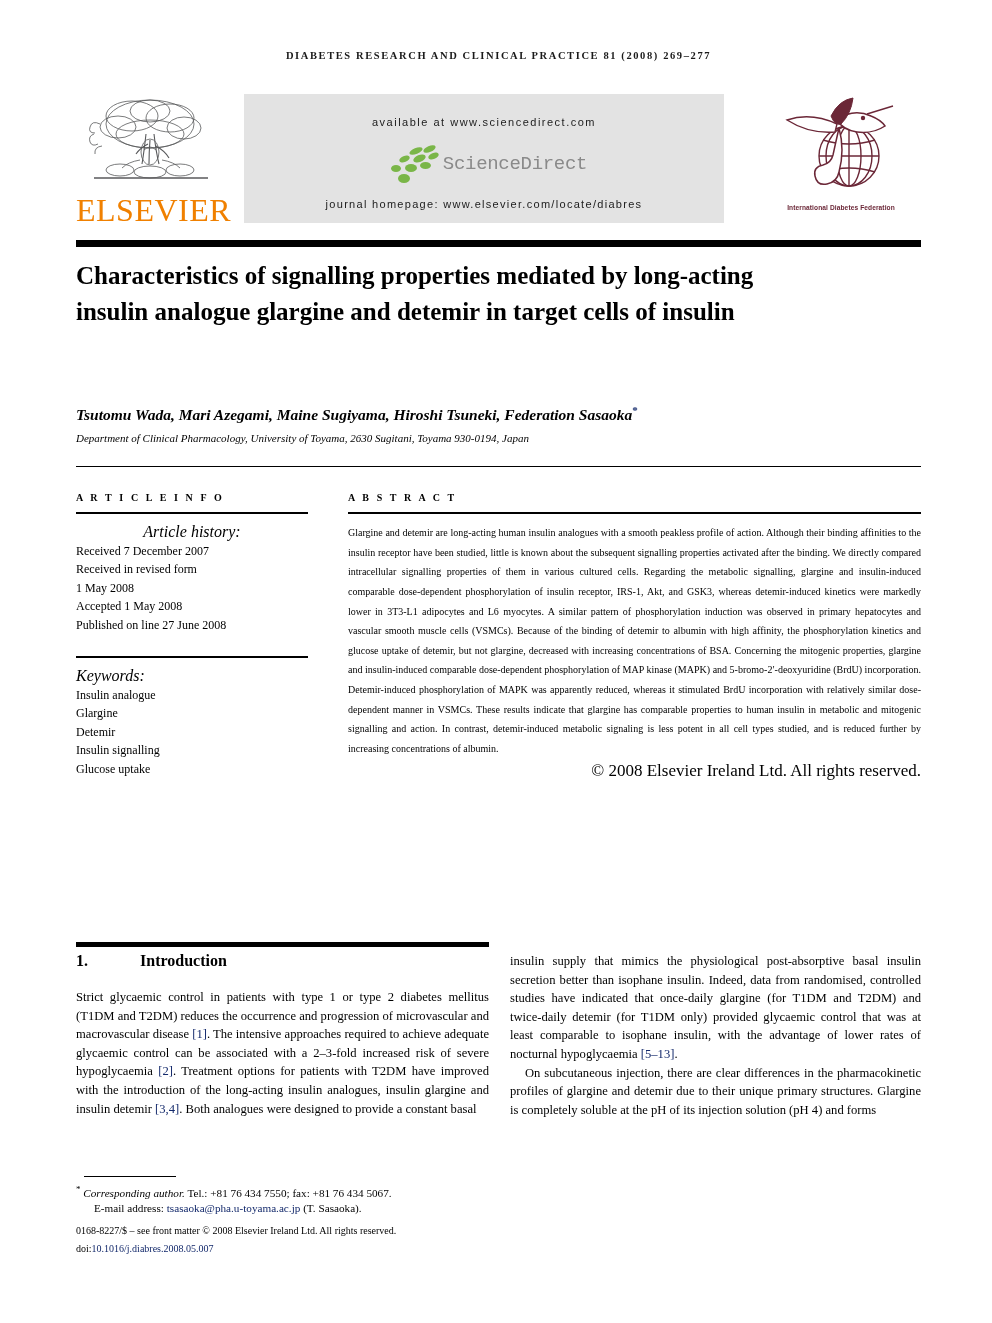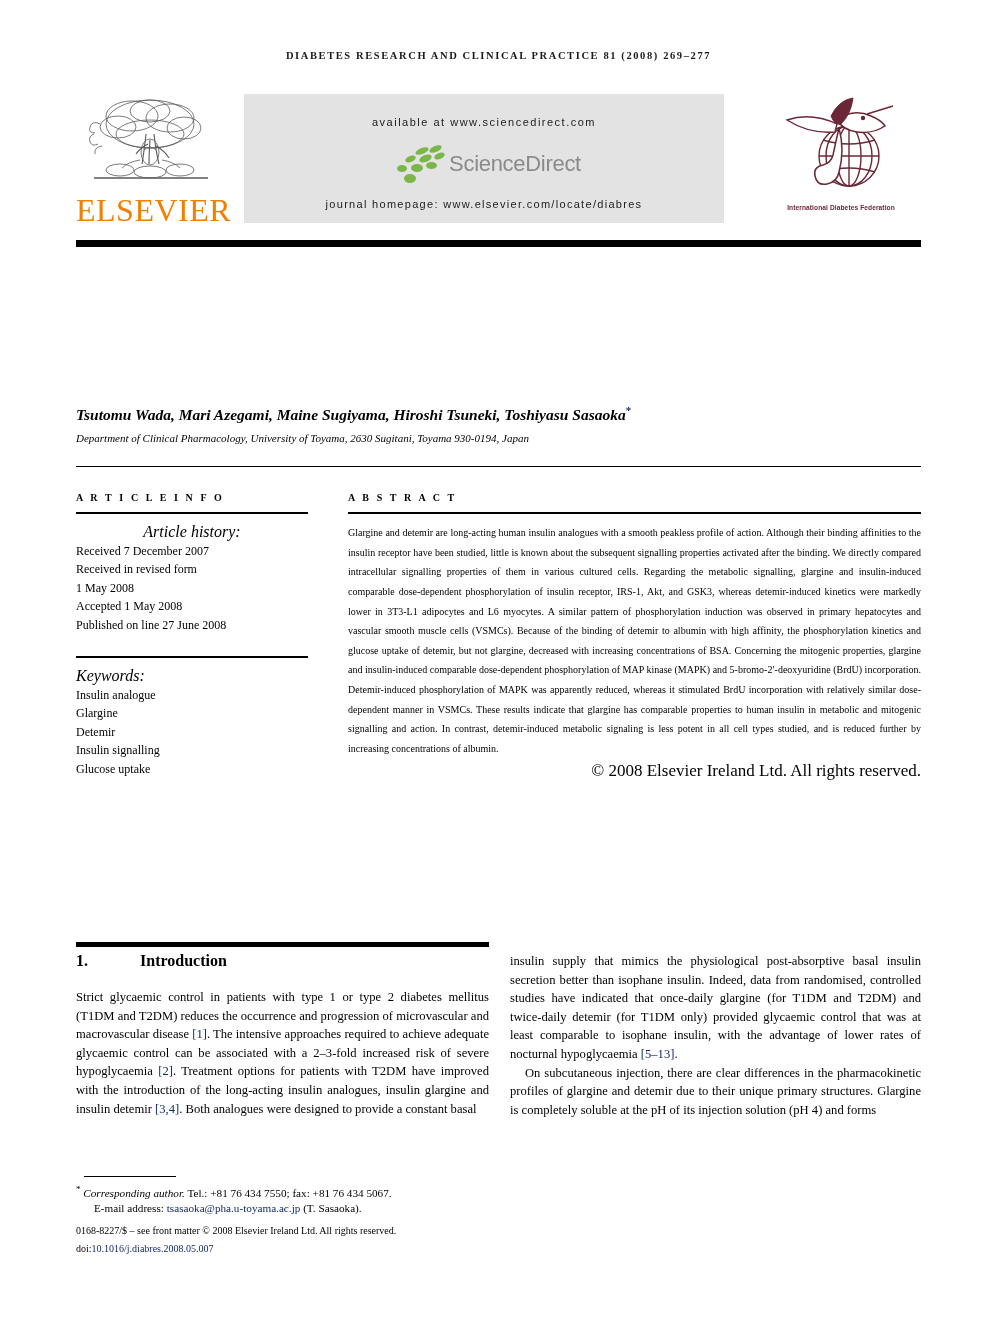--- a/index.html
+++ b/index.html
@@ -103,22 +103,22 @@
     position: relative;
   }
   .leaf {
     position: absolute;
     background: #7AB648;
     border-radius: 50%;
   }
   .sd-word {
     display: inline-block;
     vertical-align: middle;
-    font-family: Liberation Sans, sans-serif;
-    font-size: 22px;
+    font-family: Liberation Mono, monospace;
+    font-size: 19px;
     font-weight: 400;
     color: #8a8a8a;
     letter-spacing: -0.3px;
     position: relative;
     top: -2px;
   }
   .sd-homepage {
     position: absolute;
     left: 0; top: 104px;
     width: 480px;
@@ -417,22 +417,23 @@
         <path d="M62 30 q-26 -12 -50 -4 q22 14 48 12 z" fill="#ffffff" stroke="#6B2737" stroke-width="1.4"></path>
         <line x1="92" y1="20" x2="118" y2="12" stroke="#6B2737" stroke-width="1.4"></line>
         <circle cx="88" cy="24" r="2.2" fill="#6B2737"></circle>
       </svg>
       <div class="idf-caption">International Diabetes Federation</div>
     </div>
   </div>
 
   <div class="rule-thick-full" style="top:240px;"></div>
 
-
-  <div class="authors"><span>Tsutomu Wada, Mari Azegami, Maine Sugiyama, Hiroshi Tsuneki, Toshiyasu Sasaoka</span><span class="star">*</span></div>
+  <div class="title">Characteristics of signalling properties mediated by long-acting insulin analogue glargine and detemir in target cells of insulin</div>
+
+  <div class="authors"><span>Tsutomu Wada, Mari Azegami, Maine Sugiyama, Hiroshi Tsuneki, Federation Sasaoka</span><span class="star">*</span></div>
 
   <div class="affiliation">Department of Clinical Pharmacology, University of Toyama, 2630 Sugitani, Toyama 930-0194, Japan</div>
 
   <div class="rule-thin-full" style="top:466px;"></div>
 
   <div class="col-info">
     <div class="sec-head">A R T I C L E   I N F O</div>
     <div class="inline-rule short"></div>
     <div class="hist-title">Article history:</div>
     <div class="hist-line">Received 7 December 2007</div>

